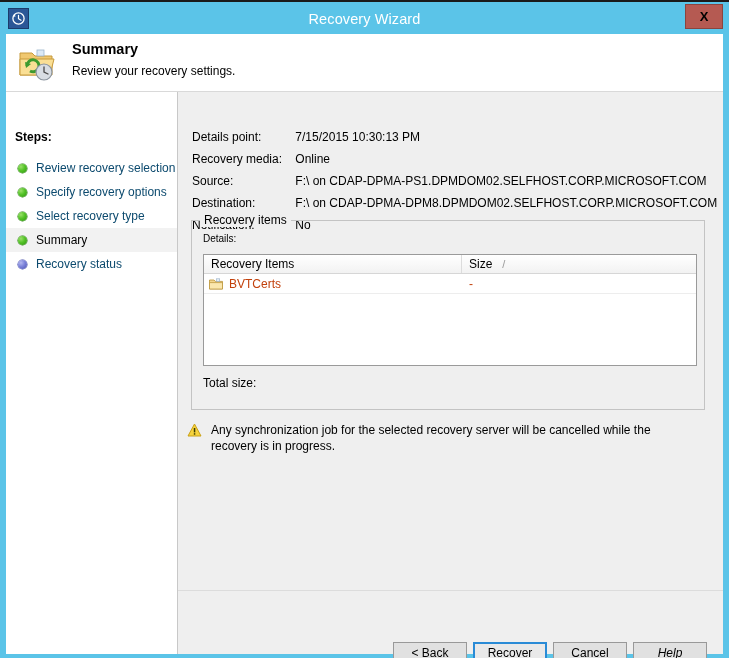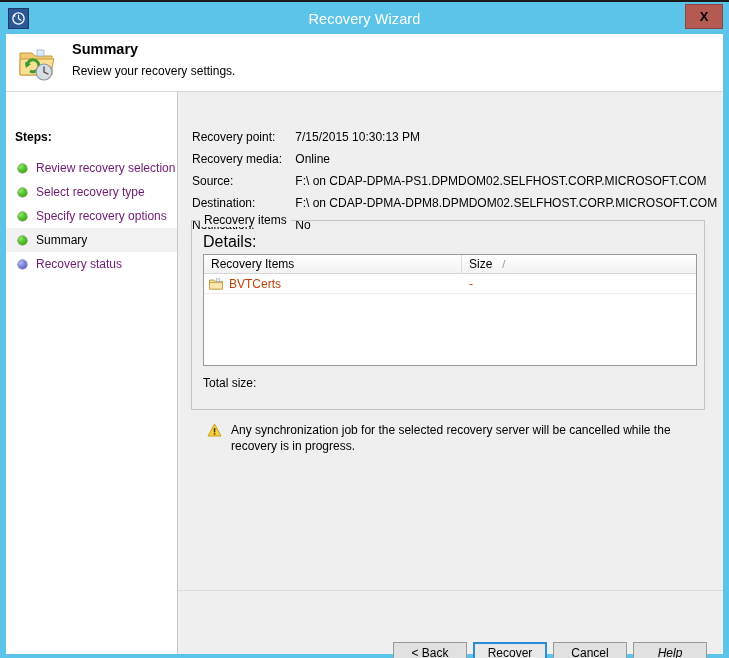--- a/index.html
+++ b/index.html
@@ -155,21 +155,21 @@
   .step-bullet.done {
     background: radial-gradient(circle at 32% 30%, #9ae06a 0%, #53c227 45%, #2e9112 100%);
     box-shadow: 0 0 0 0.5px #2c7a13;
   }
   .step-bullet.pending {
     background: radial-gradient(circle at 32% 30%, #b4b8ef 0%, #7b82d9 45%, #4a52b0 100%);
     box-shadow: 0 0 0 0.5px #4048a5;
   }
   .step-label {
     font-size: 12px;
-    color: #701a75;
+    color: #0c4a6e;
     white-space: nowrap;
   }
   .step-row.current .step-label {
     color: #000000;
   }
 
   
   #content-panel {
     position: absolute;
     left: 172px; top: 58px;
@@ -217,21 +217,21 @@
     position: absolute;
     left: 8px; top: -8px;
     background: #efefef;
     padding: 0 4px;
     font-size: 12px;
     color: #000000;
   }
   #details-label {
     position: absolute;
     left: 11px; top: 12px;
-    font-size: 16px;
+    font-size: 10px;
     color: #000000;
   }
 
   
   #items-table {
     position: absolute;
     left: 11px; top: 33px;
     width: 494px;
     height: 112px;
     background: #ffffff;
@@ -287,21 +287,21 @@
   #total-size {
     position: absolute;
     left: 11px; top: 155px;
     font-size: 12px;
     color: #000000;
   }
 
   
   #warning-row {
     position: absolute;
-    left: 29px; top: 330px;
+    left: 9px; top: 330px;
     width: 516px;
     display: flex;
     align-items: flex-start;
   }
   #warning-icon {
     width: 15px; height: 14px;
     margin-right: 9px;
     margin-top: 1px;
     flex: 0 0 auto;
   }
@@ -385,42 +385,42 @@
 
     <div id="steps-panel">
       <div id="steps-title">Steps:</div>
       <div id="steps-list">
         <div class="step-row">
           <span class="step-bullet done"></span>
           <span class="step-label">Review recovery selection</span>
         </div>
         <div class="step-row">
           <span class="step-bullet done"></span>
-          <span class="step-label">Select recovery type</span>
+          <span class="step-label">Specify recovery options</span>
         </div>
         <div class="step-row">
           <span class="step-bullet done"></span>
-          <span class="step-label">Specify recovery options</span>
+          <span class="step-label">Select recovery type</span>
         </div>
         <div class="step-row current">
           <span class="step-bullet done"></span>
           <span class="step-label">Summary</span>
         </div>
         <div class="step-row">
           <span class="step-bullet pending"></span>
           <span class="step-label">Recovery status</span>
         </div>
       </div>
     </div>
 
     <div id="content-panel">
 
       <div id="summary-fields">
         <div class="sfield">
-          <span class="sfield-label">Recovery point:</span>
+          <span class="sfield-label">Details point:</span>
           <span class="sfield-value">7/15/2015 10:30:13 PM</span>
         </div>
         <div class="sfield">
           <span class="sfield-label">Recovery media:</span>
           <span class="sfield-value">Online</span>
         </div>
         <div class="sfield">
           <span class="sfield-label">Source:</span>
           <span class="sfield-value">F:\ on CDAP-DPMA-PS1.DPMDOM02.SELFHOST.CORP.MICROSOFT.COM</span>
         </div>

